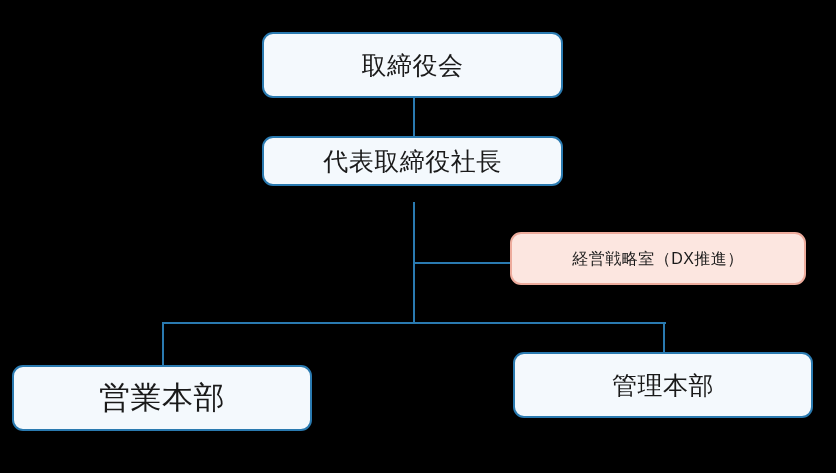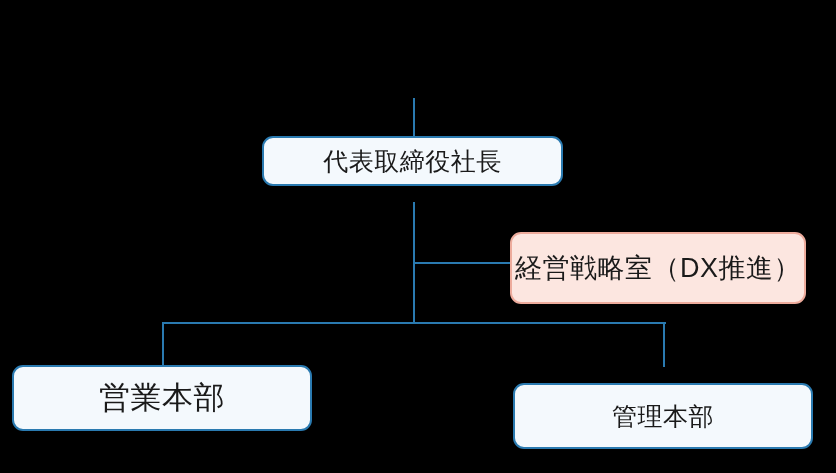--- a/index.html
+++ b/index.html
@@ -55,30 +55,30 @@
   
   #node-board {
     left: 262px; top: 32px; width: 301px; height: 66px;
     font-size: 25px;
   }
   #node-president {
     left: 262px; top: 136px; width: 301px; height: 50px;
     font-size: 25px;
   }
   #node-strategy {
-    left: 510px; top: 232px; width: 296px; height: 72px;
-    font-size: 27px;
+    left: 510px; top: 232px; width: 296px; height: 53px;
+    font-size: 16px;
     align-items: center;
   }
   #node-sales {
     left: 12px; top: 365px; width: 300px; height: 66px;
     font-size: 31px;
   }
   #node-admin {
-    left: 513px; top: 383px; width: 300px; height: 66px;
+    left: 513px; top: 352px; width: 300px; height: 66px;
     font-size: 25px;
   }
 
   
   #conn-board-president { left: 413px; top: 98px;  height: 38px; }
   #conn-president-trunk { left: 413px; top: 202px; height: 122px; }
   #conn-strategy-branch { left: 413px; top: 262px; width: 99px; }
   #conn-divisions-bar   { left: 162px; top: 322px; width: 504px; }
   #conn-drop-sales      { left: 162px; top: 322px; height: 45px; }
   #conn-drop-admin      { left: 663px; top: 322px; height: 45px; }
@@ -88,20 +88,23 @@
 
 <div id="canvas">
 
   <div class="conn v" id="conn-board-president"></div>
   <div class="conn v" id="conn-president-trunk"></div>
   <div class="conn h" id="conn-strategy-branch"></div>
   <div class="conn h" id="conn-divisions-bar"></div>
   <div class="conn v" id="conn-drop-sales"></div>
   <div class="conn v" id="conn-drop-admin"></div>
 
+  <div class="node blue" id="node-board">
+    <span class="label">取締役会</span>
+  </div>
 
   <div class="node blue" id="node-president">
     <span class="label">代表取締役社長</span>
   </div>
 
   <div class="node pink" id="node-strategy">
     <span class="label">経営戦略室（DX推進）</span>
   </div>
 
   <div class="node blue" id="node-sales">

